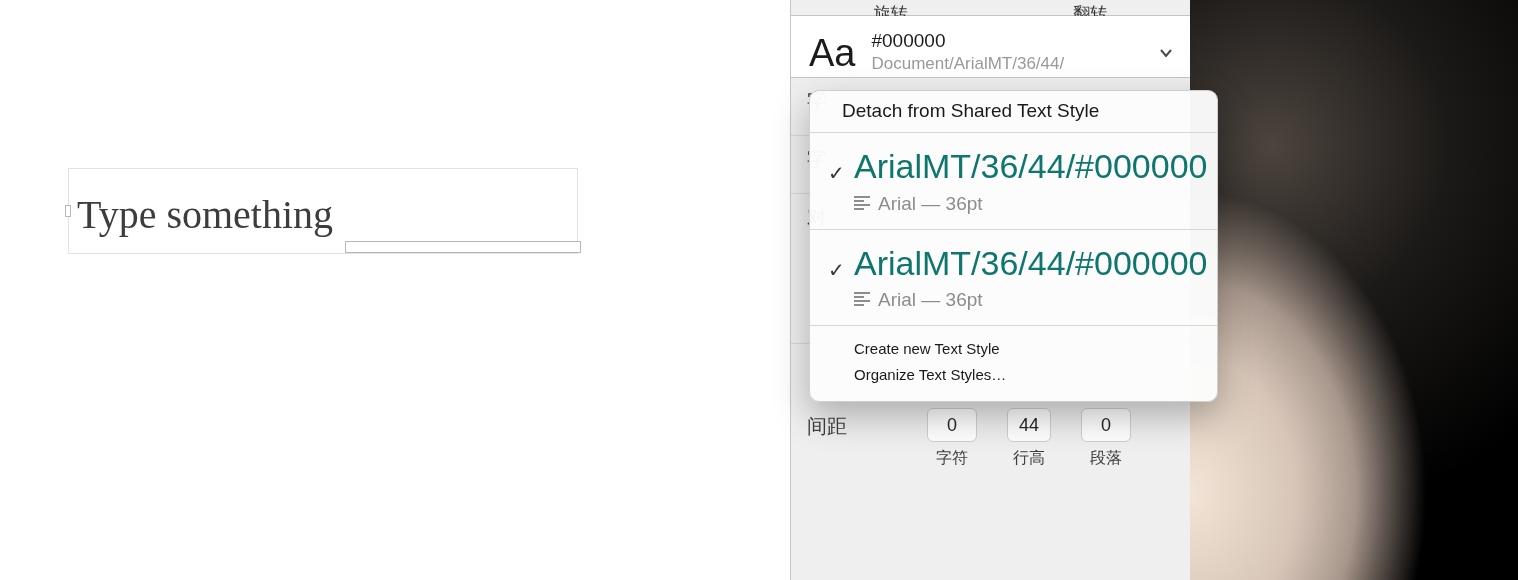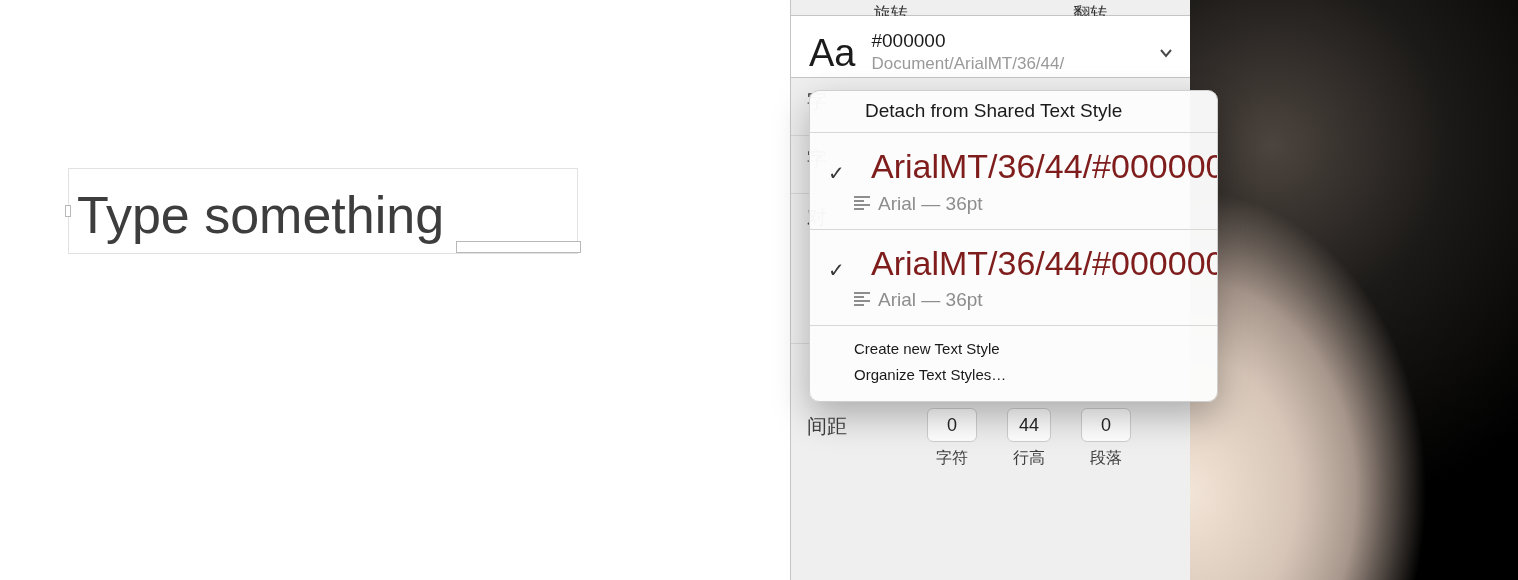--- a/index.html
+++ b/index.html
@@ -9,22 +9,22 @@
   
   .canvas { flex: 0 0 790px; position: relative; background: #fff; }
   .canvas-box {
     position: absolute;
     left: 68px; top: 168px;
     width: 510px; height: 86px;
     border: 1px solid #e2e2e2;
     display: flex; align-items: center;
   }
   .canvas-text {
-    font-family: Liberation Sans, sans-serif;
-    font-size: 52px;
+    font-family: Liberation Serif, serif;
+    font-size: 40px;
     color: #3d3d3d;
     padding: 0 8px;
     line-height: 1;
     margin-top: 8px;
   }
   .handle {
     position: absolute;
     width: 6px; height: 12px;
     background: #fff;
     border: 1px solid #b8b8b8;
@@ -127,44 +127,43 @@
     left: 809px; top: 90px;
     width: 409px;
     border: 1px solid #cfcfcf;
     border-radius: 10px;
     background: rgba(252,252,252,0.97);
     box-shadow: 0 14px 36px rgba(0,0,0,0.28);
     overflow: hidden;
     z-index: 10;
   }
   .pop-item {
-    padding: 9px 22px 10px 55px;
+    padding: 9px 22px 10px 32px;
     font-size: 19px;
     color: #1a1a1a;
     border-bottom: 1px solid #d7d7d7;
   }
   .pop-item.small { font-size: 19px; }
   .pop-item:last-child { border-bottom: none; }
   .style-block {
     padding: 16px 22px 14px 44px;
     border-bottom: 1px solid #d7d7d7;
     position: relative;
   }
   .style-block .check {
     position: absolute;
     left: 18px; top: 28px;
     font-size: 20px; color: #383838;
   }
   .style-name {
     font-family: Arial, sans-serif;
     font-size: 34px;
-    color: #7f1d1d;
+    color: #0f766e;
     line-height: 1.05;
     white-space: nowrap;
-    margin-left: 17px;
   }
   .style-meta {
     display: flex; align-items: center;
     margin-top: 8px;
     font-size: 19px;
     color: #8d8d8d;
   }
   .style-meta .lines { margin-right: 8px; color: #8d8d8d; }
   .pop-footer { padding: 10px 22px 14px 44px; }
   .pop-footer .line { font-size: 15px; color: #1a1a1a; line-height: 1.7; }

